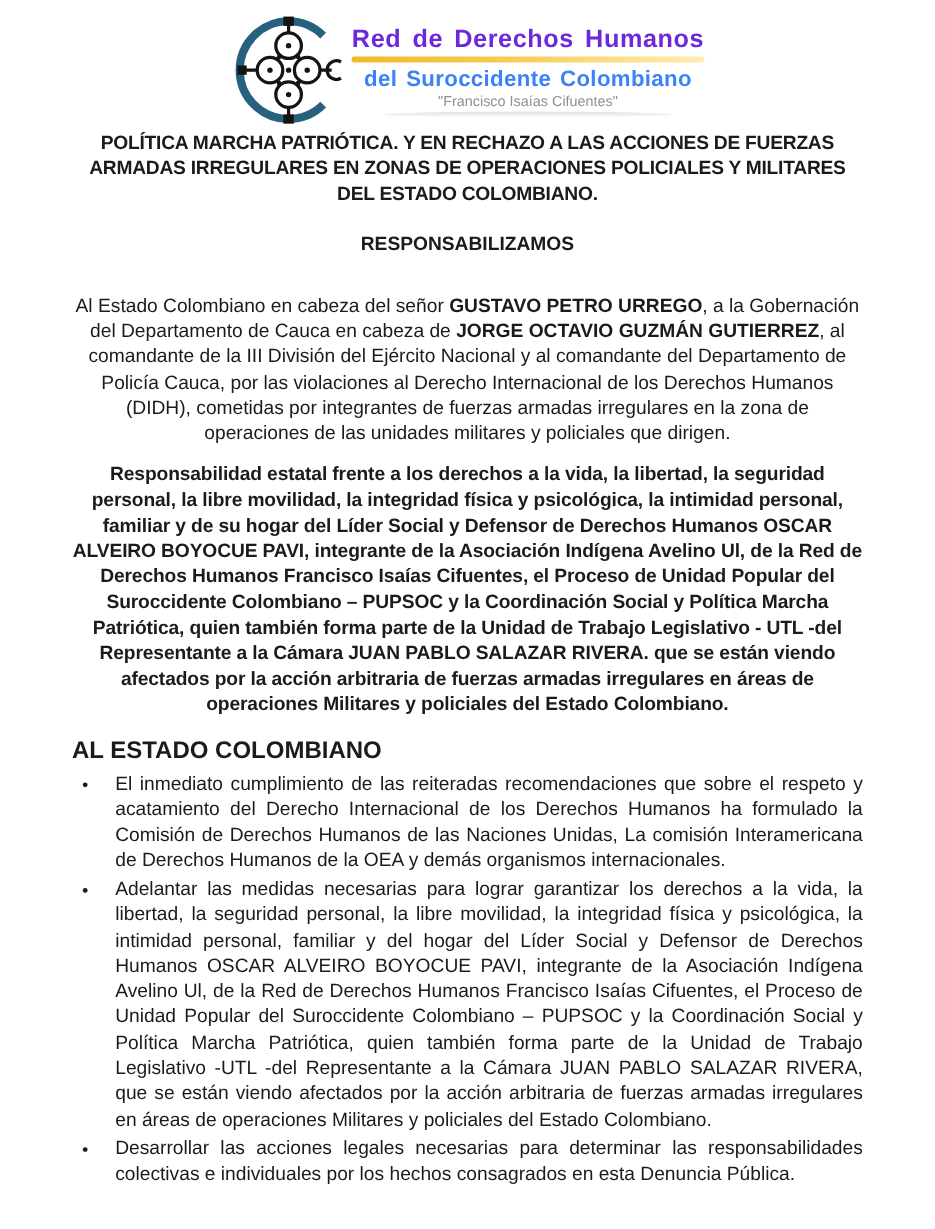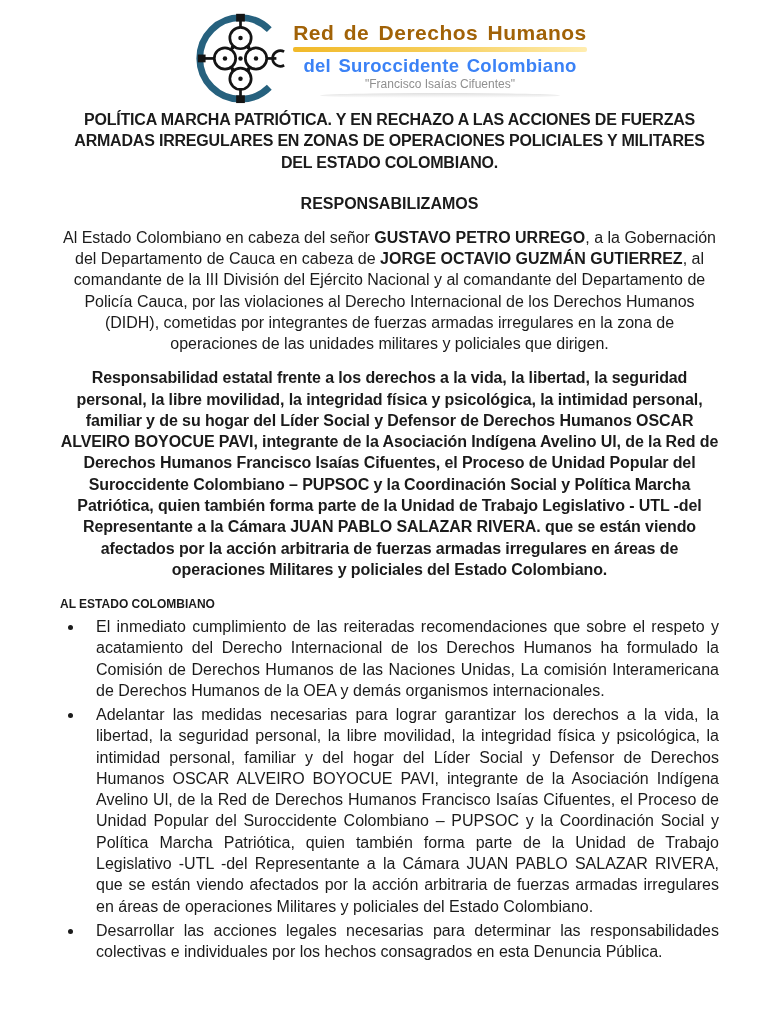--- a/index.html
+++ b/index.html
@@ -12,21 +12,21 @@
   .page { width:779px; height:1024px; padding:8px 60px 0 60px; background:#fff; }
 
   
   .logo-header {
     display:flex; justify-content:center; align-items:center;
     margin:0 auto 2px auto;
   }
   .emblem { width:97px; height:97px; flex:0 0 auto; }
   .logo-textblock { margin-left:4px; text-align:center; padding-top:6px; }
   .logo-title {
-    font-size:21px; font-weight:bold; color:#a16207; letter-spacing:.5px;
+    font-size:21px; font-weight:bold; color:#6d28d9; letter-spacing:.5px;
     word-spacing:3px; line-height:1.15;
   }
   .logo-underline {
     height:5px; margin:2px 0 3px 0; border-radius:2px;
     background:linear-gradient(to right,#f1b929 0%,#f6cc55 45%,#ffedb0 100%);
   }
   .logo-subtitle {
     font-size:18.5px; font-weight:bold; color:#3b82f6; letter-spacing:.3px;
     word-spacing:2px; line-height:1.15;
   }
@@ -39,30 +39,30 @@
   
   .doc-title {
     margin:4px auto 0 auto; max-width:672px;
     font-size:16px; font-weight:bold; text-align:center;
     line-height:1.33; letter-spacing:-0.2px;
   }
   .center-heading {
     margin-top:22px; text-align:center; font-size:16px; font-weight:bold;
   }
   .para-center {
-    margin:14px auto 0 auto; max-width:668px;
+    margin:32px auto 0 auto; max-width:668px;
     font-size:16px; line-height:1.33; text-align:center;
   }
   .seg-bold { font-weight:bold; }
   .exigimos-heading { margin-top:0; }
   .para-bold {
     margin-top:13px; font-weight:bold; letter-spacing:-0.1px;
   }
   .left-heading {
-    margin-top:17px; font-size:12px; font-weight:bold; text-align:left;
+    margin-top:17px; font-size:20px; font-weight:bold; text-align:left;
   }
   ul.demands {
     margin:5px 0 0 0; padding-left:24px; list-style:disc;
   }
   ul.demands li {
     padding-left:12px; margin-bottom:3px;
     font-size:16px; line-height:1.33; text-align:justify;
   }
 </style>
 </head>

